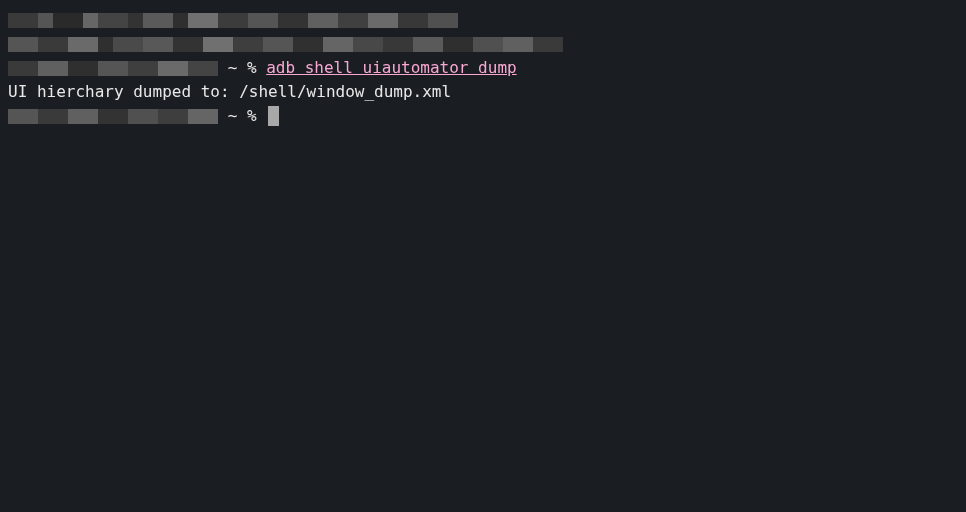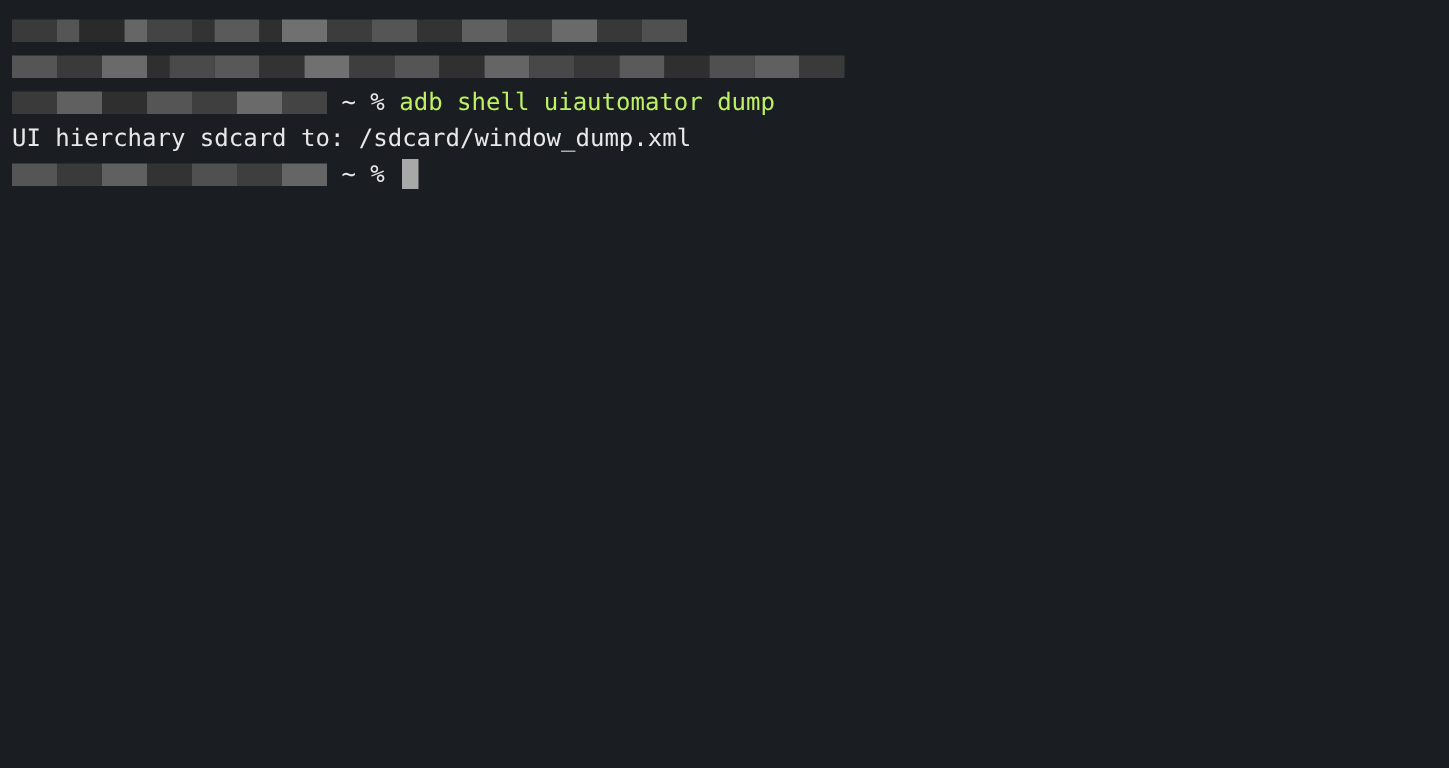--- a/index.html
+++ b/index.html
@@ -30,21 +30,22 @@
     .redacted-row {
       display: flex;
       align-items: center;
       height: 24px;
     }
     .px {
       display: inline-block;
       height: 15px;
     }
     .command-text {
-      color: #bef264;
+      color: #f9a8d4;
+      text-decoration: underline;
     }
     .output-text {
       color: #e8e8e8;
     }
     .cursor {
       display: inline-block;
       width: 11px;
       height: 20px;
       background: #a8a8a8;
       margin-left: 2px;
@@ -106,21 +107,21 @@
       <span class="px" style="width:30px;background:#555"></span>
       <span class="px" style="width:30px;background:#3f3f3f"></span>
       <span class="px" style="width:30px;background:#6a6a6a"></span>
       <span class="px" style="width:30px;background:#444"></span>
     </span>
     <span> <span>~ %</span> </span>
     <span class="command-text">adb shell uiautomator dump</span>
   </div>
 
   <div class="line">
-    <span class="output-text">UI hierchary sdcard to: /sdcard/window_dump.xml</span>
+    <span class="output-text">UI hierchary dumped to: /shell/window_dump.xml</span>
   </div>
 
   <div class="line">
     <span class="redacted-row">
       <span class="px" style="width:30px;background:#555"></span>
       <span class="px" style="width:30px;background:#3a3a3a"></span>
       <span class="px" style="width:30px;background:#606060"></span>
       <span class="px" style="width:30px;background:#333"></span>
       <span class="px" style="width:30px;background:#505050"></span>
       <span class="px" style="width:30px;background:#3e3e3e"></span>

